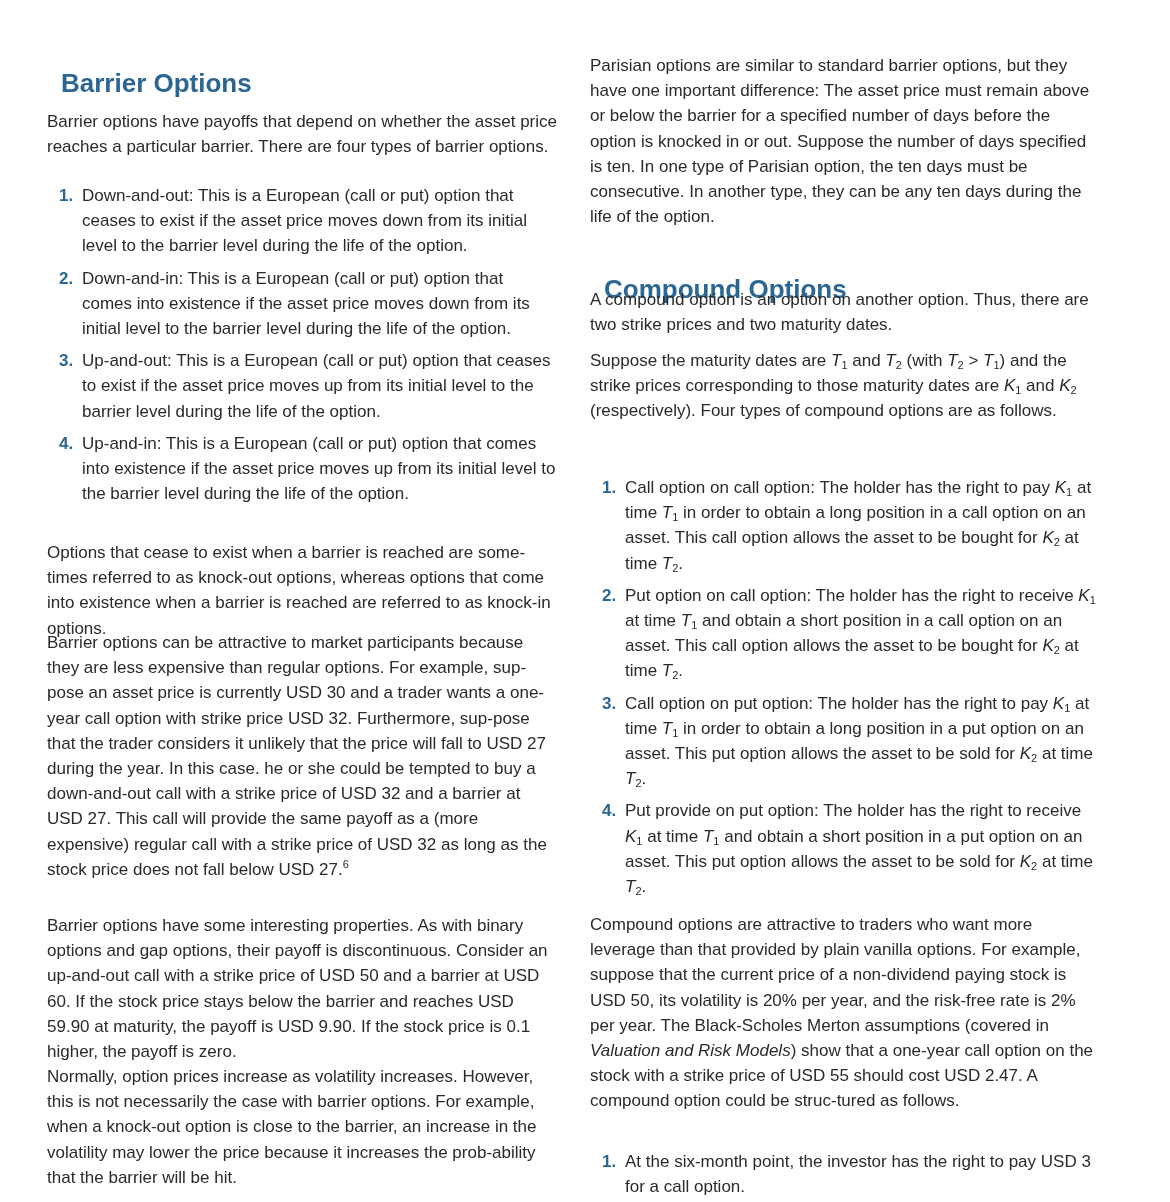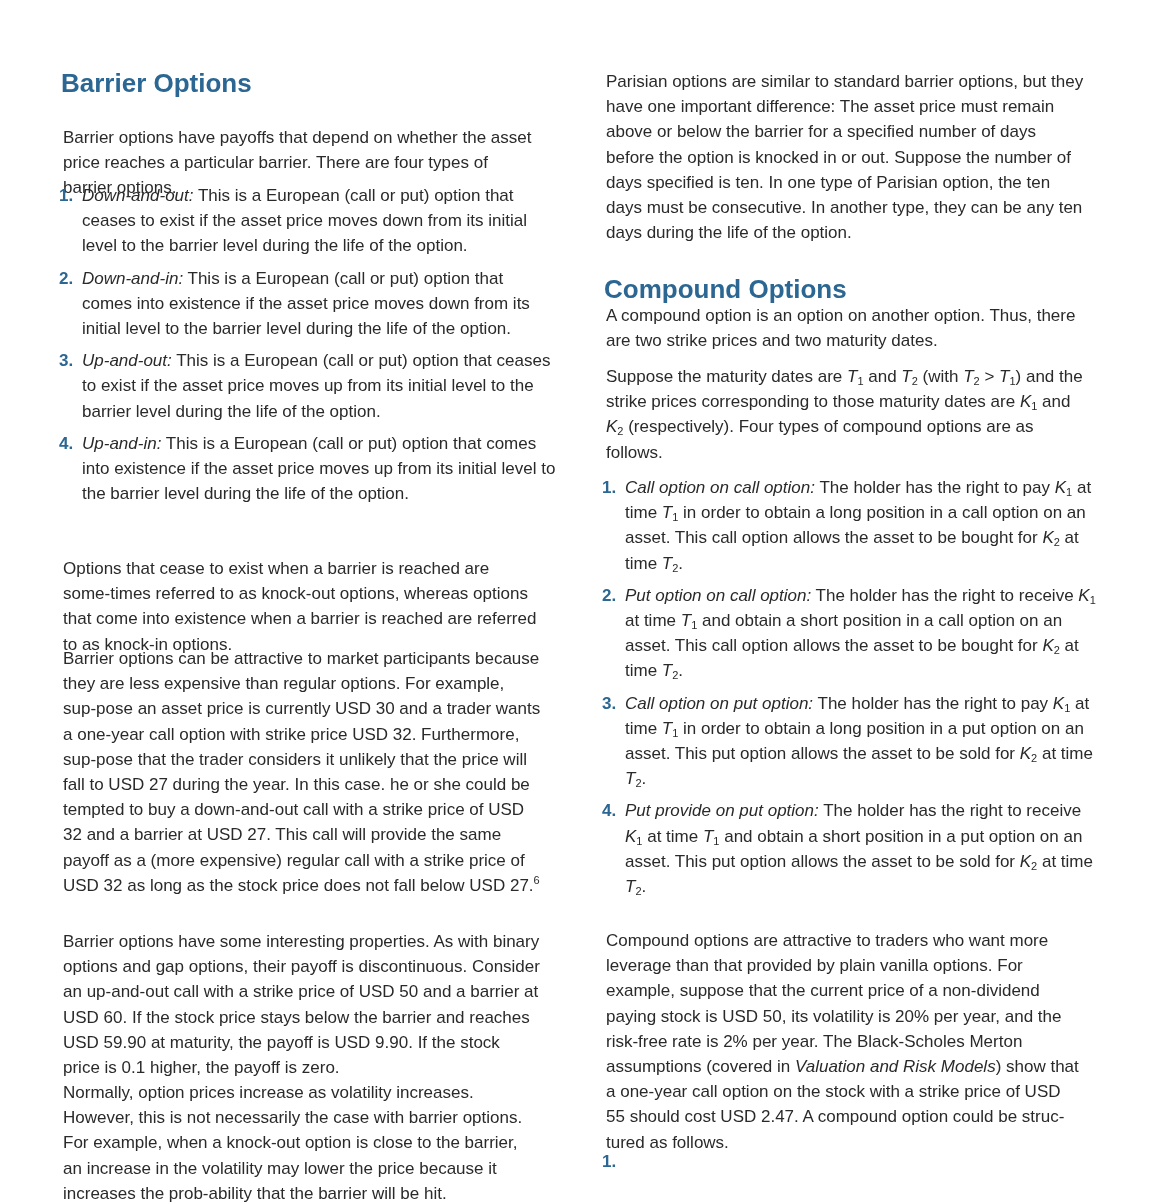--- a/index.html
+++ b/index.html
@@ -2,25 +2,25 @@
 <html><head>
 <meta charset="utf-8">
 <style>
   html, body { margin: 0; padding: 0; background: #ffffff; }
   body { width: 1170px; height: 1202px; overflow: hidden; position: relative;
          font-family: "Liberation Sans", "DejaVu Sans", sans-serif; color: #2a2a2a; }
   .col { position: absolute; top: 0; }
   .col-left { left: 47px; width: 510px; }
   .col-right { left: 590px; width: 510px; }
   h2 { color: #2b6792; font-size: 26px; font-weight: bold; margin: 14px; line-height: 30px; }
-  p { margin: 16px; font-size: 17px; line-height: 25.2px; }
+  p { margin: 0; font-size: 17px; line-height: 25.2px; }
   .list { margin: 0; padding: 0; list-style: none; }
   .list li { position: relative; padding-left: 35px; font-size: 17px; line-height: 25.2px; }
   .num { position: absolute; left: 12px; top: 0; color: #2b6792; font-weight: bold; }
-  .it { font-style: italic; }
+  .it { }
   sub { font-size: 11px; vertical-align: -3px; line-height: 0; }
   sup { font-size: 11px; vertical-align: 7px; line-height: 0; }
   .blk { position: absolute; left: 0; right: 0; }
 </style>
 </head>
 <body>
 
 <div class="col col-left">
   <h2 class="blk" style="top:54px">Barrier Options</h2>
   <p class="blk" style="top:109px">Barrier options have payoffs that depend on whether the asset price reaches a particular barrier. There are four types of barrier options.</p>
@@ -45,15 +45,15 @@
   <ol class="list blk" style="top:475px">
     <li style="margin-bottom:7px"><span class="num">1.</span><span class="it">Call option on call option:</span> The holder has the right to <span>pay</span> <i>K</i><sub>1</sub> at time <i>T</i><sub>1</sub> in order to obtain a <span>long</span> position in a <span>call</span> option on an asset. This <span>call</span> option allows the asset to be <span>bought</span> for <i>K</i><sub>2</sub> at time <i>T</i><sub>2</sub>.</li>
     <li style="margin-bottom:7px"><span class="num">2.</span><span class="it">Put option on call option:</span> The holder has the right to <span>receive</span> <i>K</i><sub>1</sub> at time <i>T</i><sub>1</sub> and obtain a <span>short</span> position in a <span>call</span> option on an asset. This <span>call</span> option allows the asset to be <span>bought</span> for <i>K</i><sub>2</sub> at time <i>T</i><sub>2</sub>.</li>
     <li style="margin-bottom:7px"><span class="num">3.</span><span class="it">Call option on put option:</span> The holder has the right to <span>pay</span> <i>K</i><sub>1</sub> at time <i>T</i><sub>1</sub> in order to obtain a <span>long</span> position in a <span>put</span> option on an asset. This <span>put</span> option allows the asset to be <span>sold</span> for <i>K</i><sub>2</sub> at time <i>T</i><sub>2</sub>.</li>
     <li><span class="num">4.</span><span class="it">Put provide on put option:</span> The holder has the right to <span>receive</span> <i>K</i><sub>1</sub> at time <i>T</i><sub>1</sub> and obtain a <span>short</span> position in a <span>put</span> option on an asset. This <span>put</span> option allows the asset to be <span>sold</span> for <i>K</i><sub>2</sub> at time <i>T</i><sub>2</sub>.</li>
   </ol>
 
   <p class="blk" style="top:912px"><span>Compound options are attractive to traders who want more leverage than that provided by plain vanilla options. For example, suppose that the current price of a non-dividend paying stock is USD 50, its volatility is 20% per year, and the risk-free rate is 2% per year. The Black-Scholes Merton assumptions (covered in </span><i>Valuation and Risk Models</i><span>) show that a one-year call option on the stock with a strike price of USD 55 should cost USD 2.47. A compound option could be struc-tured as follows.</span></p>
 
   <ol class="list blk" style="top:1149px">
-    <li><span class="num">1.</span></li>
+    <li><span class="num">1.</span><span>At the six-month point, the investor has the right to pay USD 3 for a call option.</span></li>
   </ol>
 </div>
 
 </body></html>

